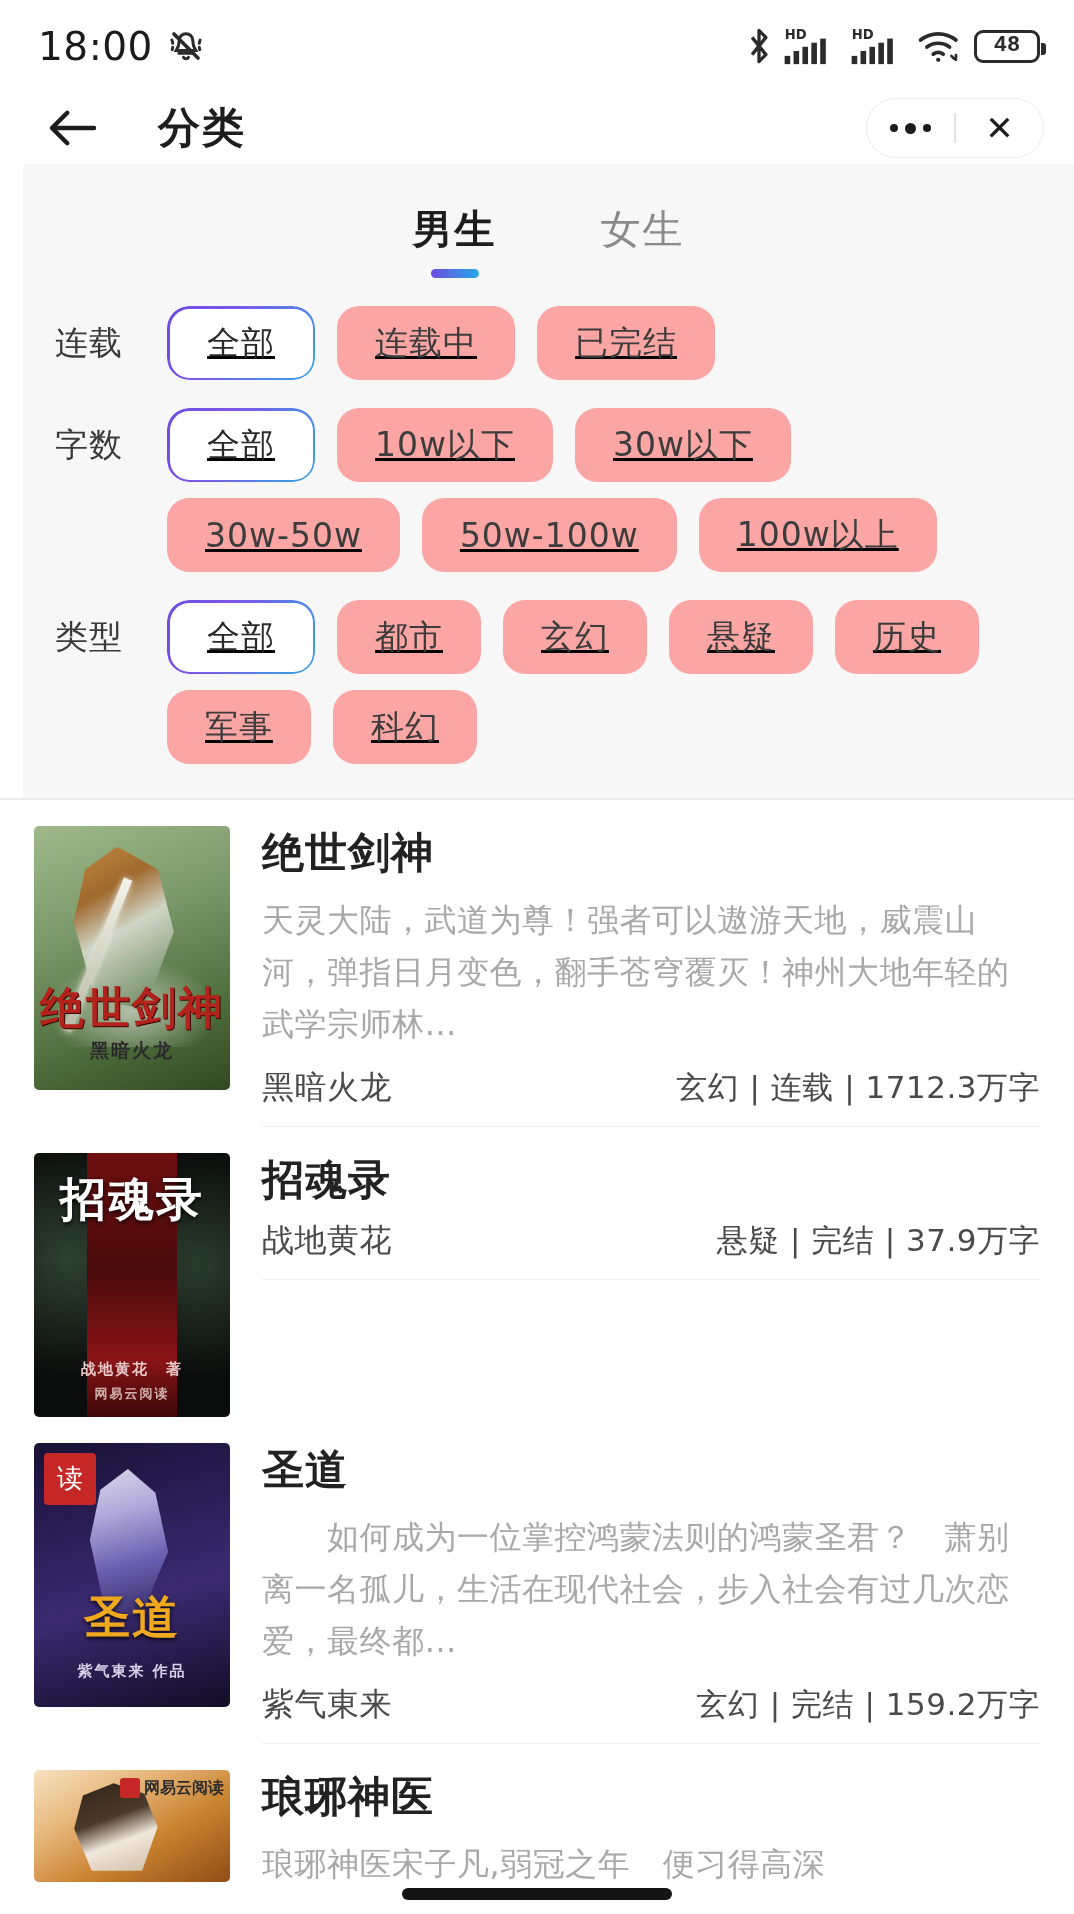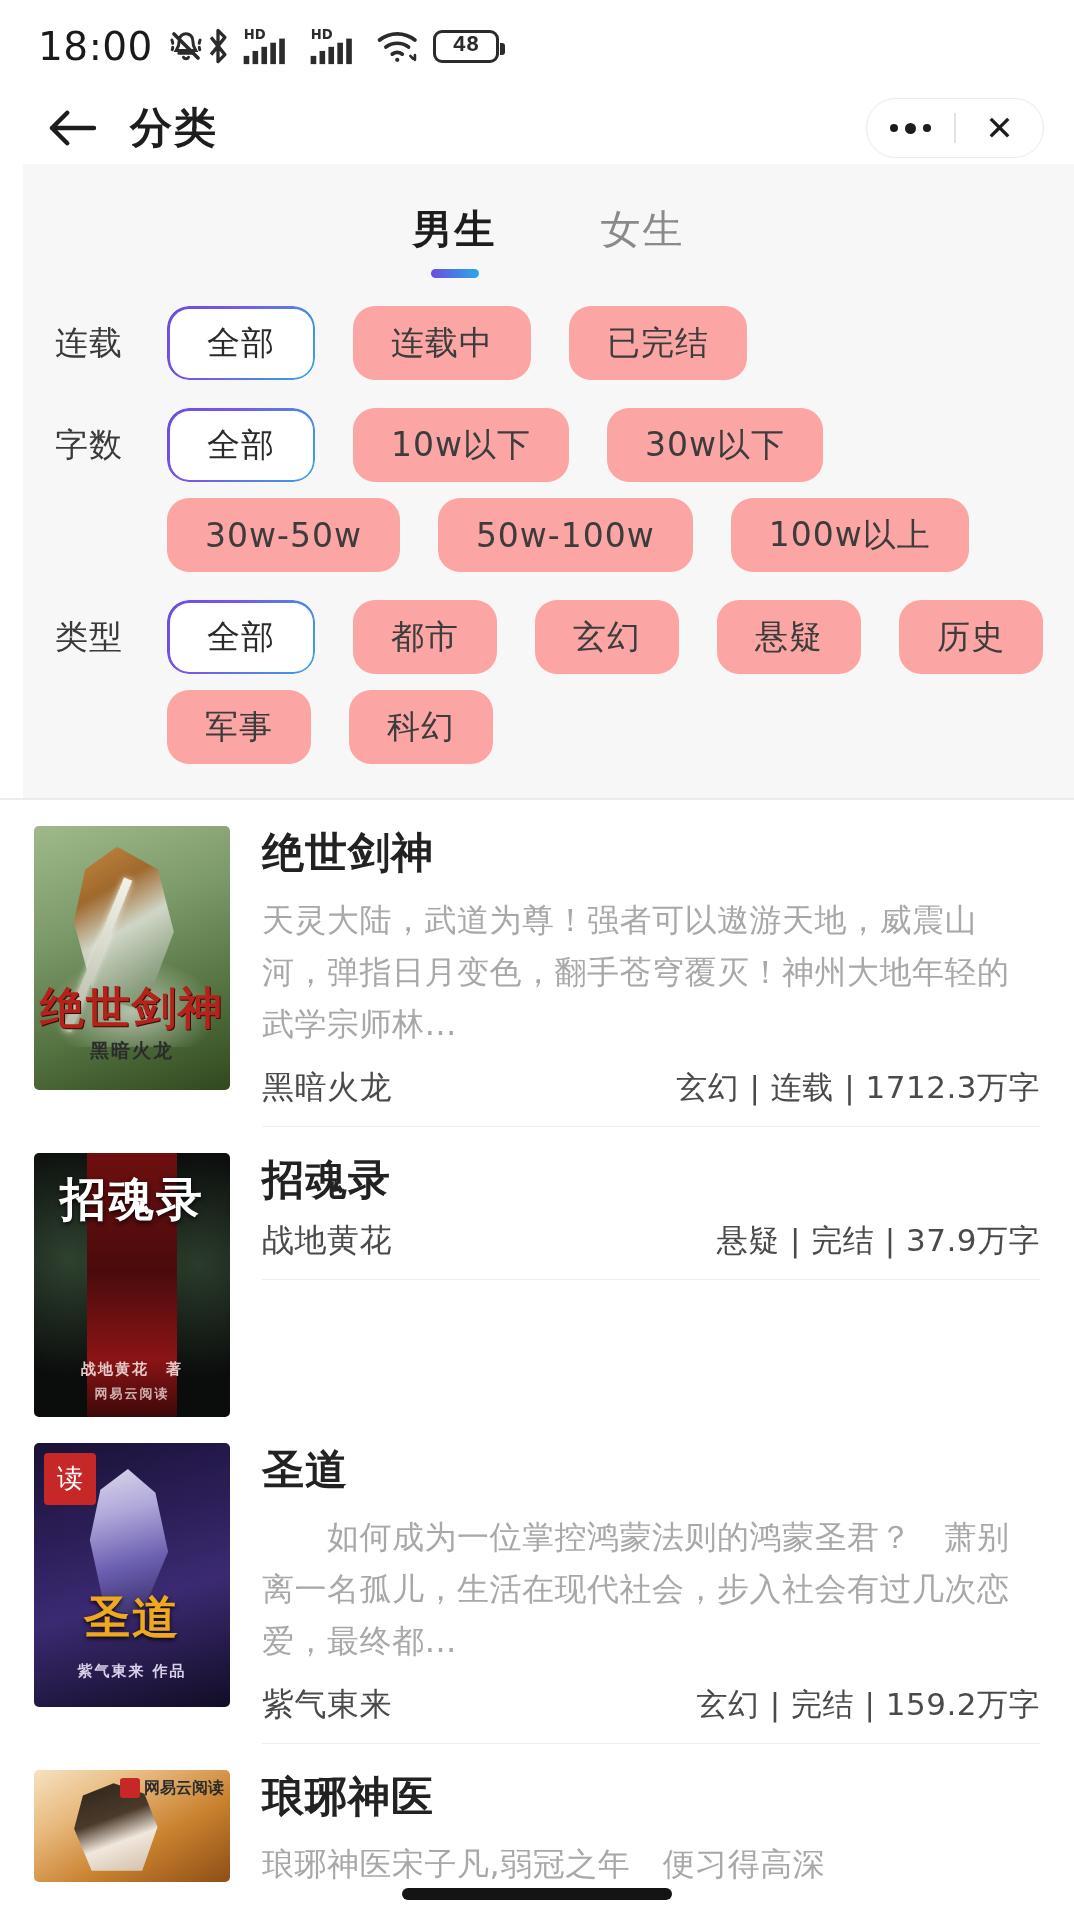--- a/index.html
+++ b/index.html
@@ -7,21 +7,21 @@
     width: 1074px; height: 1914px;
     background: #ffffff;
     font-family: "DejaVu Sans", "Liberation Sans", sans-serif;
     overflow: hidden;
   }
   .phone { position: relative; width: 1074px; height: 1914px; background: #fff; }
 
   
   .statusbar {
     height: 92px; display: flex; align-items: center;
-    padding: 0 34px 0 38px;
+    justify-content: space-between; padding: 0 34px 0 38px;
   }
   .sb-left { display: flex; align-items: center; gap: 14px; }
   .sb-time { font-size: 39px; font-weight: 500; color: #1a1a1a; letter-spacing: .5px; }
   .sb-right { display: flex; align-items: center; gap: 11px; }
   .icon-svg { display: block; }
   .battery {
     width: 66px; height: 33px; border: 3px solid #2b2b2b; border-radius: 9px;
     position: relative; display: flex; align-items: center; justify-content: center;
   }
   .battery::after {
@@ -29,21 +29,21 @@
     width: 5px; height: 12px; background: #2b2b2b; border-radius: 0 3px 3px 0;
   }
   .battery-txt { font-size: 22px; font-weight: 600; color: #2b2b2b; line-height: 1; font-family: Liberation Mono, monospace; }
 
   
   .navbar {
     height: 72px; display: flex; align-items: center; padding: 0 30px 0 44px;
     position: relative; background:#fff;
   }
   .back-btn { width: 58px; height: 58px; display: flex; align-items: center; justify-content: center; cursor: pointer; }
-  .nav-title { font-size: 42px; font-weight: 600; color: #1d1d1d; margin-left: 28px; letter-spacing: 2px; }
+  .nav-title { font-size: 42px; font-weight: 600; color: #1d1d1d; margin-left: 56px; letter-spacing: 2px; }
   .capsule {
     margin-left: auto; width: 178px; height: 60px; border: 1.5px solid #ececec;
     border-radius: 34px; display: flex; align-items: center; background: #fff;
     box-shadow: 0 0 0 .5px rgba(0,0,0,.02);
   }
   .cap-half { flex: 1; height: 100%; display: flex; align-items: center; justify-content: center; cursor: pointer; }
   .cap-div { width: 1.5px; height: 30px; background: #e2e2e2; }
   .dots { display: flex; gap: 7px; align-items: center; }
   .dot { width: 8px; height: 8px; border-radius: 50%; background: #1c1c1c; }
   .dot.mid { width: 11px; height: 11px; }
@@ -62,21 +62,21 @@
     background: linear-gradient(90deg, #6b4ce0 0%, #29a9e8 100%);
   }
   .tab-underline.hidden { visibility: hidden; }
 
   .frow { display: flex; align-items: flex-end; margin-top: 28px; padding-left: 32px; }
   .frow.sub { margin-top: 16px; }
   .frow-label {
     width: 112px; flex: 0 0 112px; font-size: 33px; color: #3a3a3a;
     line-height: 74px; letter-spacing: 1px;
   }
-  .chips { display: flex; flex-wrap: wrap; gap: 22px 38px; }
+  .chips { display: flex; flex-wrap: wrap; gap: 22px 22px; text-decoration: underline; }
   .chip {
     height: 74px; padding: 0 38px; border-radius: 22px; background: #fca5a5;
     display: flex; align-items: center; justify-content: center;
     font-size: 33px; color: #3c3c3c; letter-spacing: 1px; cursor: pointer;
     white-space: nowrap;
   }
   .chip.selected {
     background: #ffffff; color: #2a2a2a; position: relative; border: none;
     padding: 0 40px;
   }

